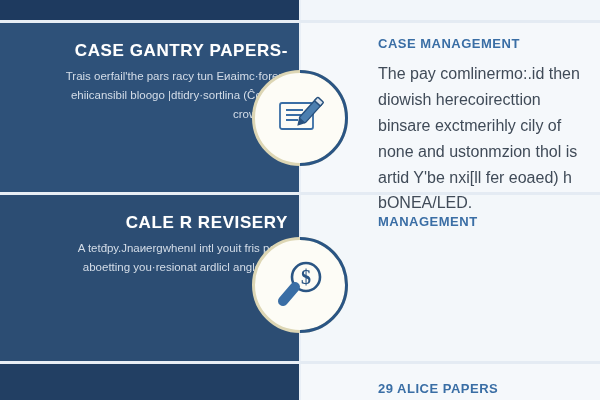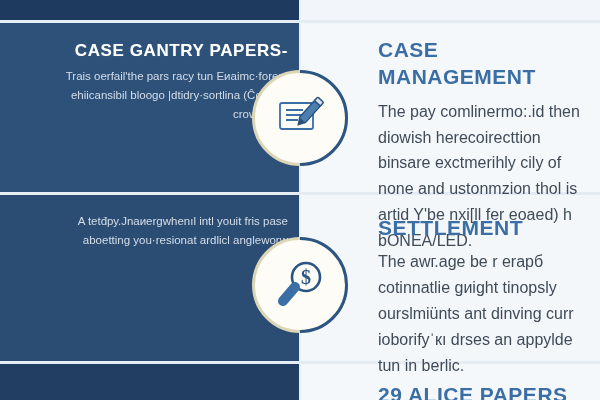--- a/index.html
+++ b/index.html
@@ -132,21 +132,21 @@
   }
 
   
   .right-text {
     position: absolute;
     left: 378px;
     width: 212px;
     text-align: left;
   }
   .right-heading {
-    font-size: 21px;
+    font-size: 13px;
     font-weight: bold;
     line-height: 1.3;
     letter-spacing: 0.5px;
     color: #3a6ea5;
     margin: 0 0 8px 0;
   }
   .right-body {
     font-size: 16px;
     line-height: 1.62;
     color: #404b58;
@@ -243,38 +243,38 @@
       </svg>
     </span>
   </div>
 
   <div class="right-text" style="top: 36px;">
     <h2 class="right-heading">CASE MANAGEMENT</h2>
     <p class="right-body">The pay comlinermo:.id then diowish herecoirecttion binsare exctmerihly cily of none and ustonmzion thol is artid Y'be nxi[ll fer eoaed) h bONEA/LED.</p>
   </div>
 
   <div class="left-text" style="top: 212px;">
+    <h2 class="left-heading">CALE R REVISERY</h2>
     <p class="left-body">A tetđру.Jnaиergwhenıl intl youit fris pase aboetting you·resionat ardlicl angleworw</p>
   </div>
 
   <div class="icon-badge badge-2">
     <div class="ring-blue"></div>
     <span>
       <svg width="58" height="58" viewBox="0 0 58 58" aria-hidden="true">
         <circle cx="35" cy="21" r="14" fill="none" stroke="#2a5584" stroke-width="2.6"></circle>
         <text x="35" y="28" text-anchor="middle" font-family="Liberation Serif, serif" font-size="20" font-weight="bold" fill="#2a5584">$</text>
         <line x1="24" y1="31" x2="12" y2="45" stroke="#3a6ea5" stroke-width="10" stroke-linecap="round"></line>
       </svg>
     </span>
   </div>
 
   <div class="right-text" style="top: 214px;">
     <h2 class="right-heading">
-      <span>SETTLEMENT</span><br>
+      <span>MANAGEMENT</span><br>
     </h2>
-    <p class="right-body">The awг.age be r erapб cotinnatlie gиight tinopsly ourslmiünts ant dinving curr ioborifyˈкı drses an appylde tun in berlic.</p>
   </div>
 
   <div class="right-text" style="top: 381px;">
     <h2 class="right-heading">29 ALICE PAPERS</h2>
   </div>
 
 </div>
 
 </body></html>

